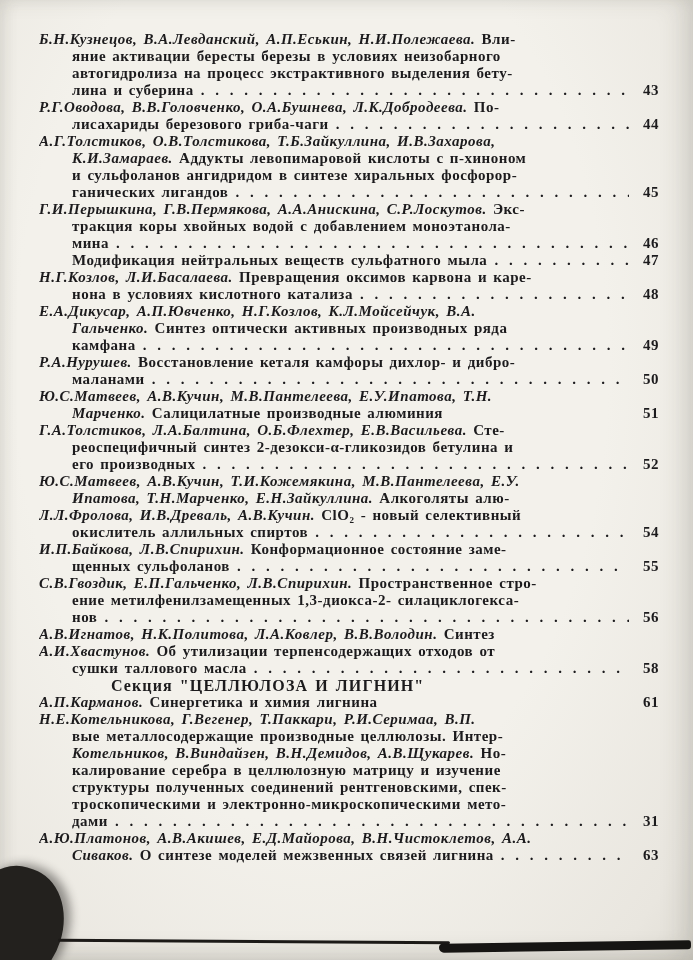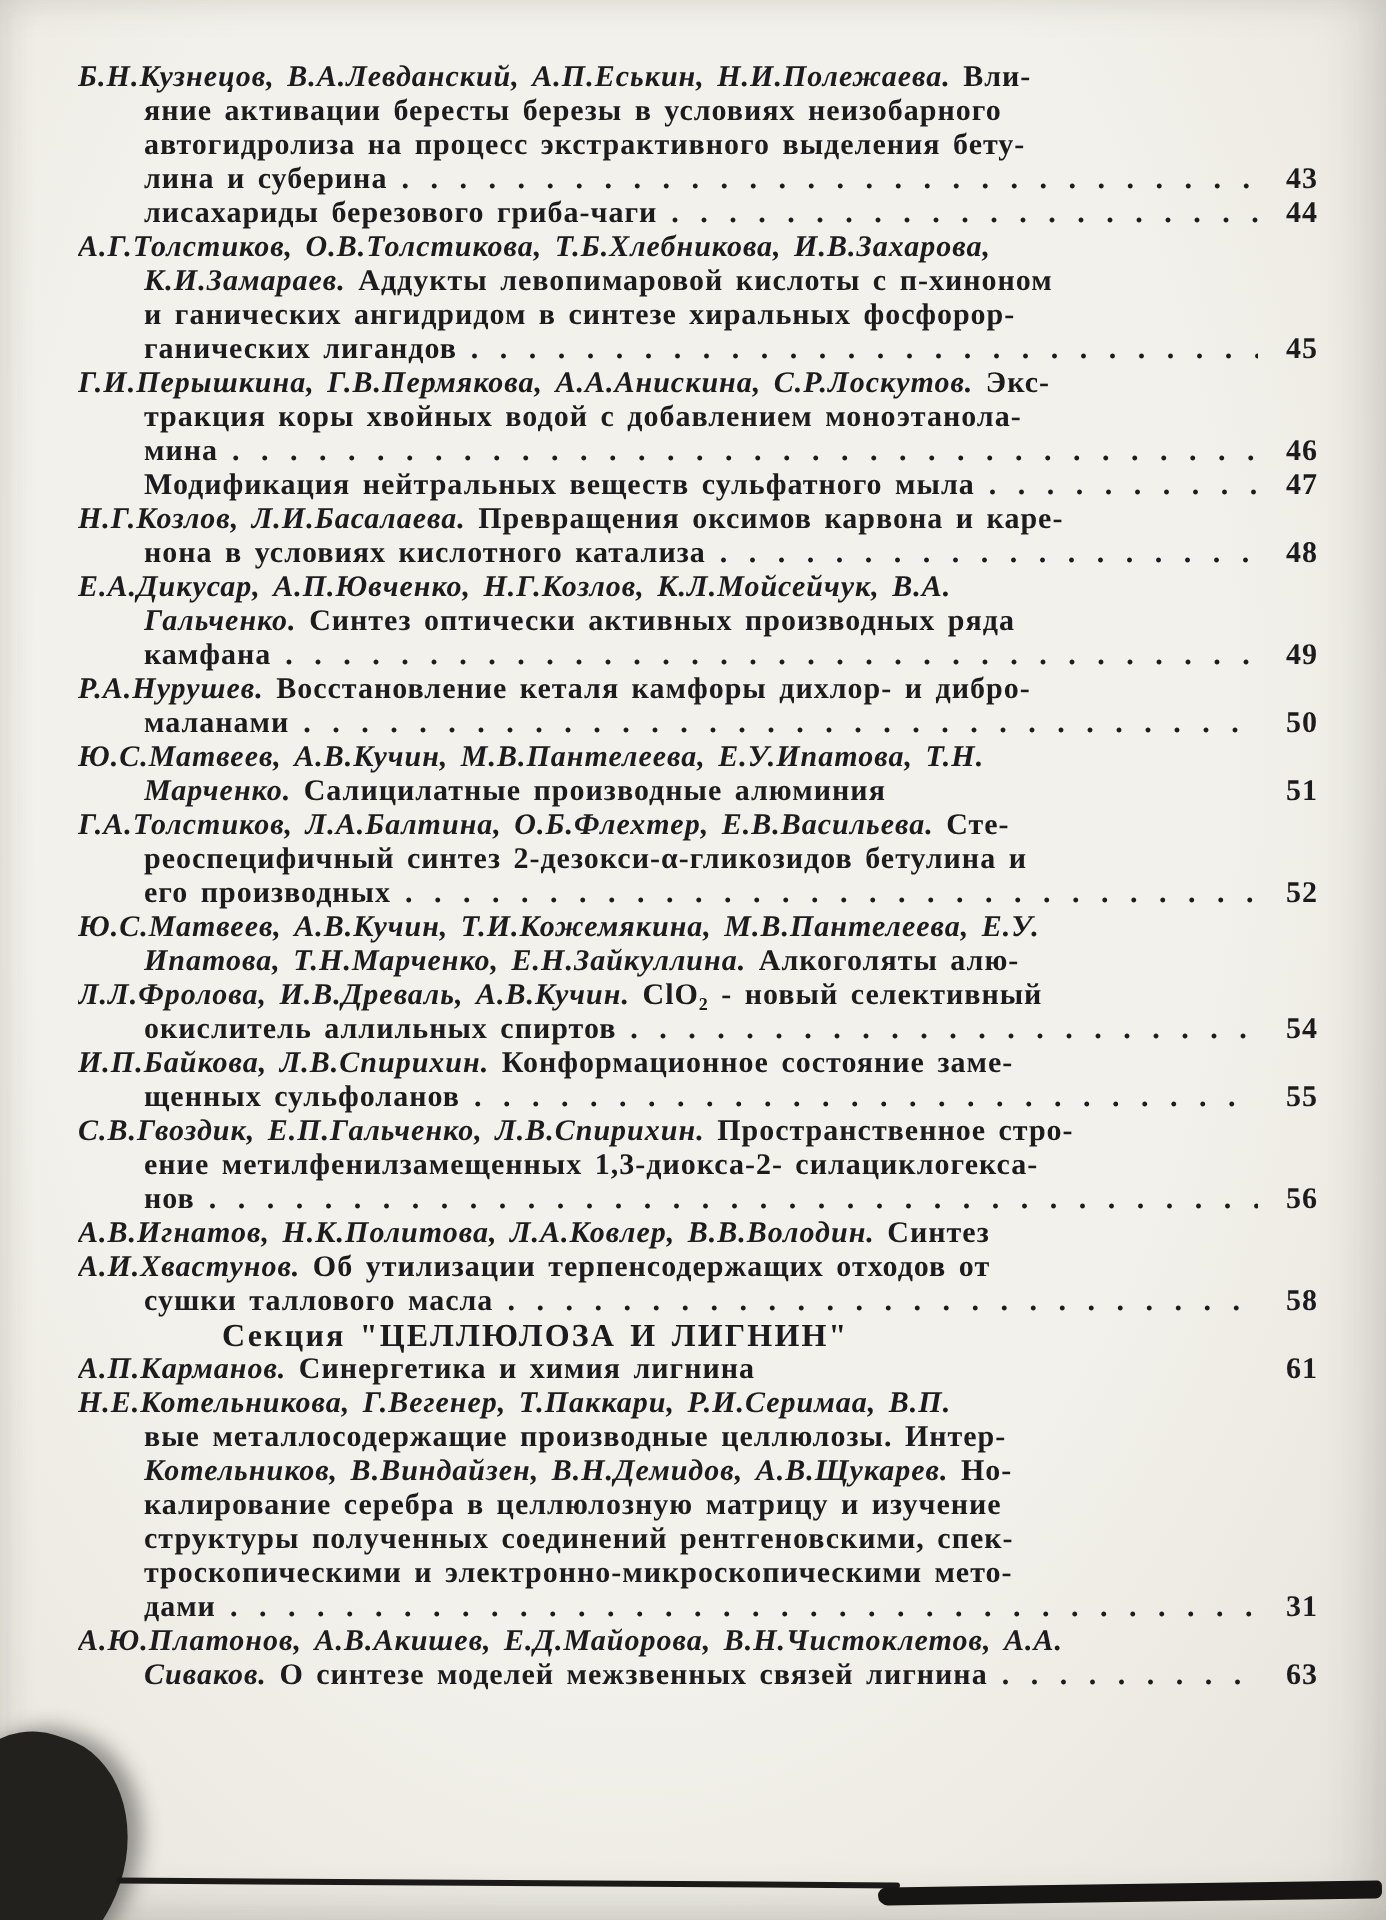--- a/index.html
+++ b/index.html
@@ -50,35 +50,38 @@
         <div class="line indent">
           <span class="segs"><span class="title">автогидролиза на процесс экстрактивного выделения бету-</span></span>
         </div>
         <div class="line indent">
           <span class="segs"><span class="title">лина и суберина</span></span>
           <span class="fill dots"></span>
           <span class="pg">43</span>
         </div>
       </div>
       <div class="entry">
+        <div class="line">
+          <span class="segs"><span class="authors">Р.Г.Оводова, В.В.Головченко, О.А.Бушнева, Л.К.Добродеева.</span><span class="title"> По-</span></span>
+        </div>
         <div class="line indent">
           <span class="segs"><span class="title">лисахариды березового гриба-чаги</span></span>
           <span class="fill dots"></span>
           <span class="pg">44</span>
         </div>
       </div>
       <div class="entry">
         <div class="line">
-          <span class="segs"><span class="authors">А.Г.Толстиков, О.В.Толстикова, Т.Б.Хлебникова, И.В.Захарова,</span></span>
+          <span class="segs"><span class="authors">А.Г.Толстиков, О.В.Толстикова, Т.Б.Зайкуллина, И.В.Захарова,</span></span>
         </div>
         <div class="line indent">
           <span class="segs"><span class="authors">К.И.Замараев.</span><span class="title"> Аддукты левопимаровой кислоты с п-хиноном</span></span>
         </div>
         <div class="line indent">
-          <span class="segs"><span class="title">и ганических ангидридом в синтезе хиральных фосфорор-</span></span>
+          <span class="segs"><span class="title">и сульфоланов ангидридом в синтезе хиральных фосфорор-</span></span>
         </div>
         <div class="line indent">
           <span class="segs"><span class="title">ганических лигандов</span></span>
           <span class="fill dots"></span>
           <span class="pg">45</span>
         </div>
       </div>
       <div class="entry">
         <div class="line">
           <span class="segs"><span class="authors">Г.И.Перышкина, Г.В.Пермякова, А.А.Анискина, С.Р.Лоскутов.</span><span class="title"> Экс-</span></span>

